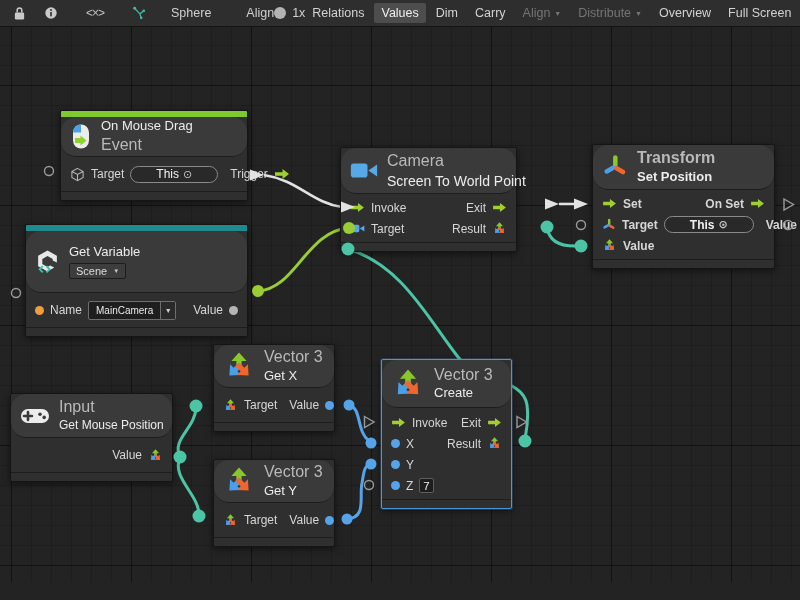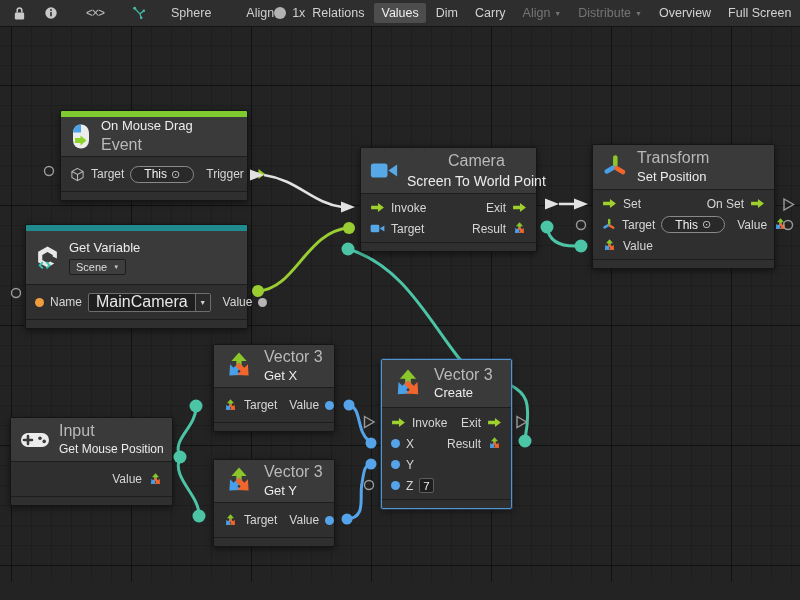--- a/index.html
+++ b/index.html
@@ -39,36 +39,36 @@
     background-position:11px 58px,11px 58px,11px 18px,11px 18px;}
   svg.layer{position:absolute;left:0;top:0;pointer-events:none;}
   .wires{z-index:1;} .overlay{z-index:3;}
 
   
   .node{position:absolute;z-index:2;background:#2f2f2f;border:1px solid #151515;border-radius:2px;
         box-shadow:0 2px 7px rgba(0,0,0,.5);color:#d8d8d8;}
   .node.selected{border:1px solid #4f95d6;box-shadow:0 0 0 1px rgba(79,149,214,.25),0 2px 7px rgba(0,0,0,.5);}
   .colorbar{height:6px;border-radius:1px 1px 0 0;}
   .bar-green{background:#7fca2f;} .bar-teal{background:#1f8b8f;}
-  .nhead{display:flex;align-items:center;gap:9px;padding:5px 9px;background:#3a3a3a;border-bottom:1px solid #1d1d1d;}
+  .nhead{display:flex;align-items:center;gap:9px;padding:5px 9px;background:#3a3a3a;border-bottom:1px solid #1d1d1d;border-radius:15px;}
   .ncat{font-size:16px;color:#b9b9b9;line-height:1.3;}
   .ntitle{font-size:13px;color:#ececec;line-height:1.3;white-space:nowrap;}
   .nbody{padding-top:3px;}
   .nrow{display:flex;align-items:center;gap:6px;padding:0 9px;height:21px;font-size:12px;color:#d6d6d6;}
   .nrow.tall{height:28px;}
   .nrow.right{justify-content:flex-end;}
   .spacer{flex:1;}
   .nfoot{height:9px;border-top:1px solid #1d1d1d;margin-top:3px;}
   .dot{width:9px;height:9px;border-radius:50%;flex:none;}
   .dot-orange{background:#ef9d3f;} .dot-gray{background:#b5b5b5;} .dot-blue{background:#55a3e8;}
   .pill{display:inline-flex;align-items:center;gap:4px;border:1px solid #8a8a8a;border-radius:10px;
-        padding:0 13px;height:17px;font-size:12px;color:#f0f0f0;background:rgba(0,0,0,.12);}
+        padding:0 25px;height:17px;font-size:12px;color:#f0f0f0;background:rgba(0,0,0,.12);}
   .pill .tgt{color:#c9c9c9;font-size:11px;}
   .dd{display:inline-flex;align-items:stretch;height:19px;background:#1e1e1e;border:1px solid #6e6e6e;border-radius:2px;}
-  .dd-txt{display:flex;align-items:center;padding:0 7px;font-size:16px;color:#e8e8e8;}
+  .dd-txt{display:flex;align-items:center;padding:0 7px;font-size:10px;color:#e8e8e8;}
   .dd-caret{width:15px;border-left:1px solid #6e6e6e;display:flex;align-items:center;justify-content:center;
             font-size:7px;color:#d0d0d0;background:#2a2a2a;}
   .dd-sm{display:inline-flex;align-items:center;gap:6px;height:16px;padding:0 6px;background:#3d3d3d;
          border:1px solid #1c1c1c;border-radius:2px;font-size:11px;color:#dcdcdc;margin-top:2px;}
   .dd-sm .sm-caret{font-size:6px;color:#c6c6c6;}
   .valbox{min-width:14px;height:15px;padding:0 3px;background:#1e1e1e;border:1px solid #5d5d5d;border-radius:2px;
           font-size:11.5px;display:inline-flex;align-items:center;justify-content:center;color:#eee;}
   .pic{flex:none;display:block;}
 </style>
 </head>
@@ -178,21 +178,21 @@
           <span class="spacer"></span>
           <span>Trigger</span>
           <svg class="pic" width="16" height="12" viewBox="0 0 16 12">
             <polygon points="1,4.2 8.5,4.2 8.5,1 15,6 8.5,11 8.5,7.8 1,7.8" fill="#9fd12e"></polygon>
             </svg>
         </div>
       </div>
       <div class="nfoot"></div>
     </div>
 
-    <div class="node" style="left:360px;top:120px;width:177px;text-align:center;">
+    <div class="node" style="left:340px;top:120px;width:177px;">
       <div class="nhead" style="height:46px;">
         <svg class="pic" width="28" height="21" viewBox="0 0 16 12">
           <rect x="0.5" y="2" width="9.5" height="8" rx="1.6" fill="#56a8e6"></rect>
           <path d="M10.5,6 L15.5,2.6 V9.4 Z" fill="#56a8e6"></path>
           </svg>
         <div>
           <div class="ncat">Camera</div>
           <div class="ntitle" style="font-size:14px">Screen To World Point</div>
         </div>
       </div>
@@ -219,21 +219,21 @@
           <svg class="pic" width="15" height="15" viewBox="0 0 16 16">
             <use href="#arrU" fill="#8bc72b"></use>
               <use href="#arrU" fill="#4aa0e8" transform="rotate(-135 8 8)"></use>
               <use href="#arrU" fill="#f0662c" transform="rotate(135 8 8)"></use>
             </svg>
         </div>
       </div>
       <div class="nfoot"></div>
     </div>
 
-    <div class="node" style="left:592px;top:117px;width:183px;">
+    <div class="node" style="left:592px;top:117px;width:183px;font-weight:bold;">
       <div class="nhead" style="height:45px;">
         <svg class="pic" width="26" height="26" viewBox="0 0 16 16">
           <use href="#pillU" fill="#8bc72b"></use>
             <use href="#pillU" fill="#4aa0e8" transform="rotate(-120 8 8)"></use>
             <use href="#pillU" fill="#f0662c" transform="rotate(120 8 8)"></use>
           </svg>
         <div>
           <div class="ncat">Transform</div>
           <div class="ntitle">Set Position</div>
         </div>
@@ -276,21 +276,21 @@
               <use href="#arrU" fill="#f0662c" transform="rotate(135 8 8)"></use>
             </svg>
           <span>Value</span>
         </div>
       </div>
       <div class="nfoot"></div>
     </div>
 
     <div class="node" style="left:25px;top:197px;width:223px;">
       <div class="colorbar bar-teal"></div>
-      <div class="nhead" style="height:54px;border-bottom:1px solid #1d1d1d;">
+      <div class="nhead" style="height:62px;border-bottom:1px solid #1d1d1d;">
         <svg class="pic" width="25" height="25" viewBox="0 0 24 24">
           <path d="M12,1.5 L21,6.5 L21,13 L17,11 L17,9.5 L12,6.8 L7,9.5 L7,14.5 L12,17.2 L14.5,15.8 L18.5,17.8 L12,21.5 L3,16.5 L3,6.5 Z" fill="#e8e8e8"></path>
           <path d="M7.5,16.5 L4.5,19.5 L7.5,22.5 M11,16.5 L14,19.5 L11,22.5" fill="none" stroke="#35c7b4" stroke-width="1.8"></path>
         </svg>
         <div>
           <div class="ntitle">Get Variable</div>
           <span class="dd-sm">
             <span>Scene</span>
             <span class="sm-caret">▼</span>
           </span>
@@ -361,21 +361,21 @@
             </svg>
           <span>Target</span>
           <span class="spacer"></span>
           <span>Value</span>
           <span class="dot dot-blue"></span>
         </div>
       </div>
       <div class="nfoot"></div>
     </div>
 
-    <div class="node" style="left:10px;top:390px;width:163px;">
+    <div class="node" style="left:10px;top:366px;width:163px;">
       <div class="nhead" style="height:44px;">
         <svg class="pic" width="30" height="20" viewBox="0 0 30 20">
           <rect x="1" y="3" width="28" height="14" rx="7" fill="#ececec"></rect>
           <path d="M8,6 v8 M4,10 h8" stroke="#3a3a3a" stroke-width="2.6" stroke-linecap="round"></path>
           <circle cx="20" cy="8.2" r="1.8" fill="#3a3a3a"></circle>
             <circle cx="24.2" cy="11.4" r="1.8" fill="#3a3a3a"></circle>
           </svg>
         <div>
           <div class="ncat">Input</div>
           <div class="ntitle" style="font-size:12px">Get Mouse Position</div>

